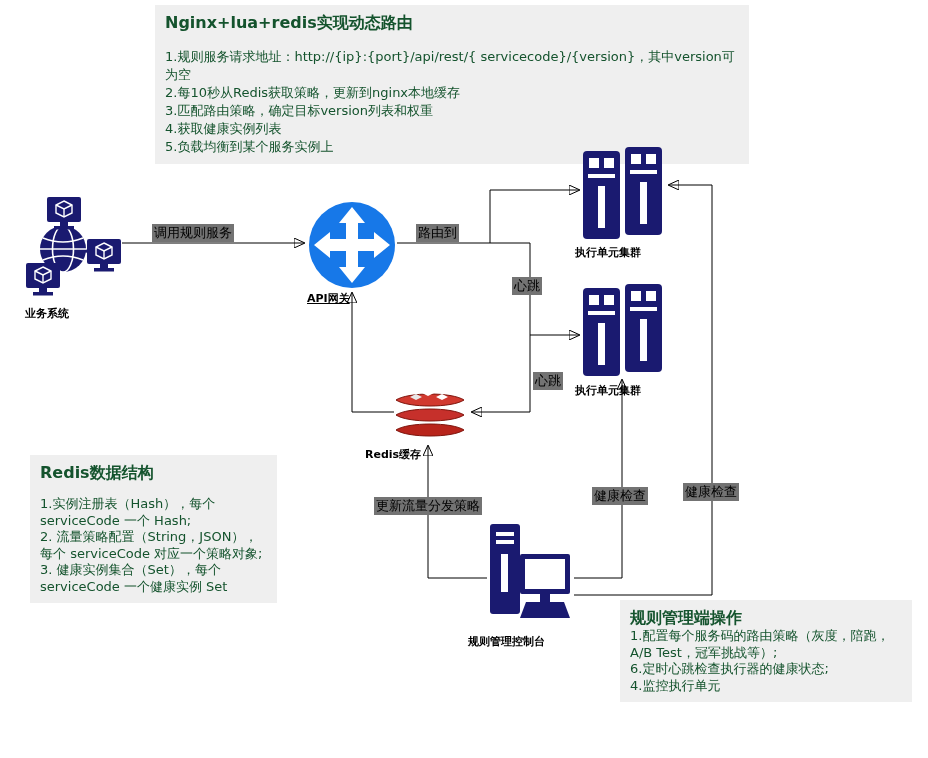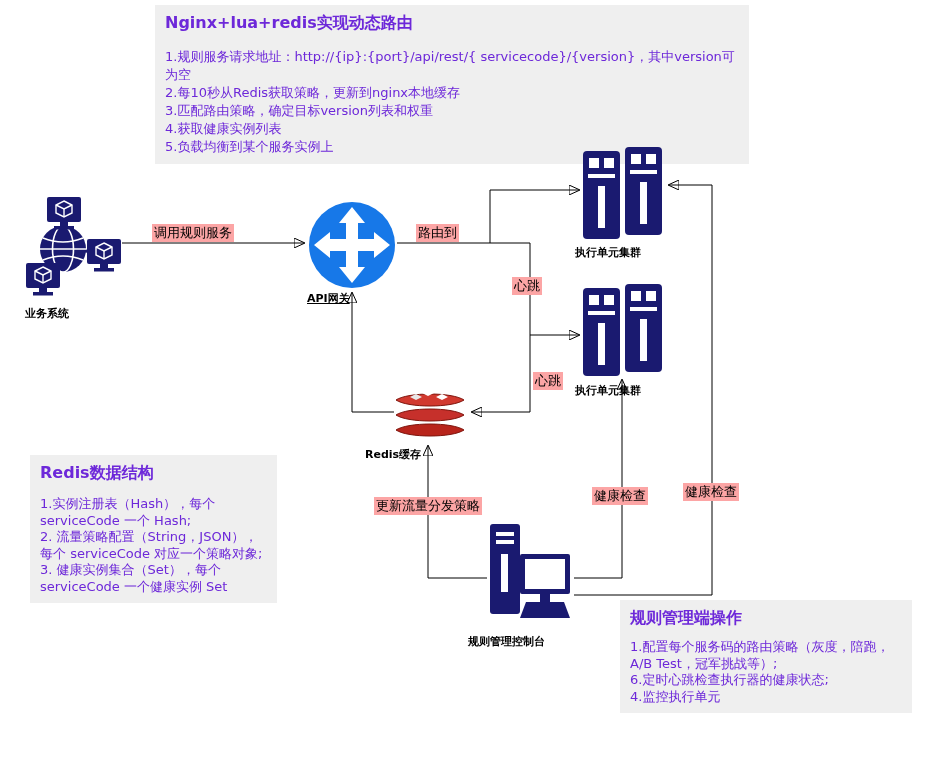--- a/index.html
+++ b/index.html
@@ -20,48 +20,48 @@
     left:0; top:0;
     width:928px; height:758px;
   }
   .wires path { fill:none; stroke:#000; stroke-width:1; }
   .note {
     position:absolute;
     background:#efefef;
     padding:8px 10px;
     font-size:13px;
     line-height:18px;
-    color:#6d28d9;
+    color:#14532d;
   }
   .note-title {
     font-size:16px;
     font-weight:bold;
     line-height:20px;
   }
   .note-top { left:155px; top:5px; width:594px; min-height:122px; }
   .note-top .note-title { margin-bottom:15px; }
   .note-redis { left:30px; top:455px; width:247px; }
   .note-redis .note-title { margin-bottom:13px; }
   .note-redis .note-line { line-height:16.5px; }
   .note-console { left:620px; top:600px; width:292px; }
-  .note-console .note-title { margin-bottom:11px; }
+  .note-console .note-title { }
   .note-console .note-line { line-height:16.5px; }
   .icon { position:absolute; }
   .icon svg { display:block; width:100%; height:100%; }
   .node-label {
     position:absolute;
     font-size:11px;
     font-weight:bold;
     text-align:left;
     white-space:nowrap;
   }
   .edge-label {
     position:absolute;
     font-size:13px;
-    background:#fca5a5;
+    background:#737373;
     padding:0 2px;
     white-space:nowrap;
   }
 </style>
 </head>
 <body>
 
 <div class="canvas">
 
   <svg width="0" height="0" style="position:absolute" aria-hidden="true">

